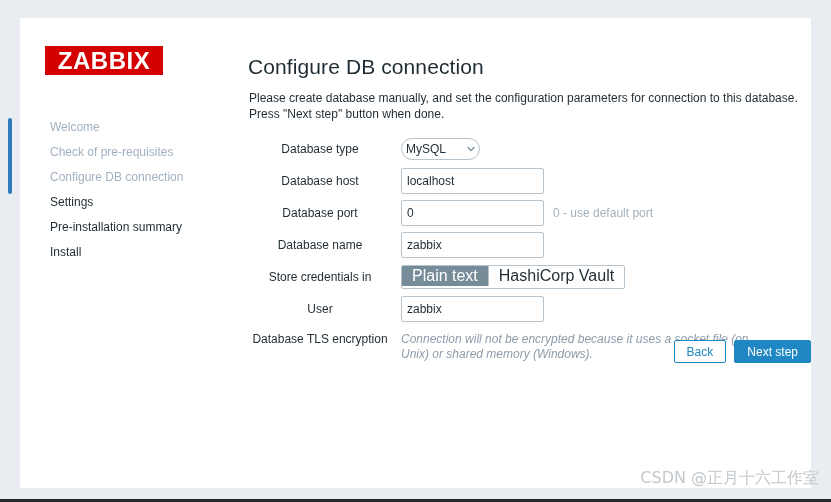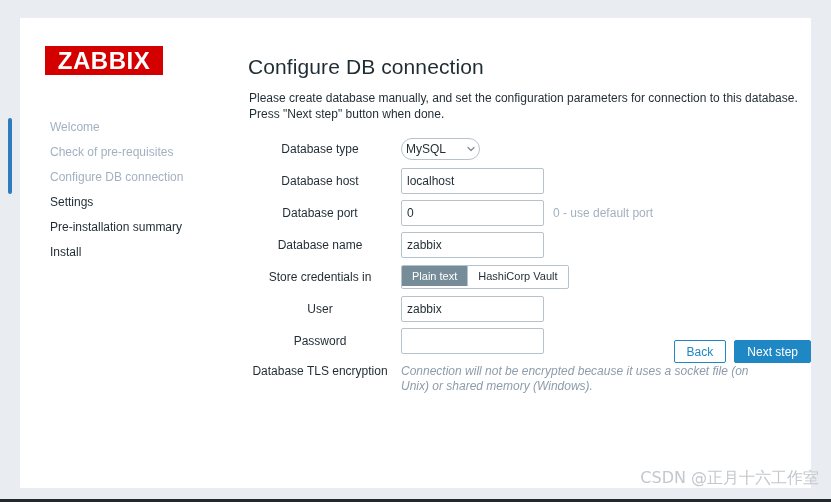--- a/index.html
+++ b/index.html
@@ -200,21 +200,21 @@
     display: flex;
     border: 1px solid #b6c3cc;
     border-radius: 2px;
     overflow: hidden;
     height: 22px;
   }
   .segment {
     height: 20px;
     line-height: 20px;
     padding: 0 10px;
-    font-size: 11px;
+    font-size: 16px;
     color: #1f2c33;
     background: #ffffff;
     box-sizing: border-box;
     white-space: nowrap;
     cursor: pointer;
   }
   .segment + .segment { border-left: 1px solid #b6c3cc; }
   .segment.selected {
     background: #768d99;
     color: #ffffff;
@@ -362,26 +362,20 @@
         </div>
       </div>
 
       <div class="form-row">
         <div class="form-label">User</div>
         <div class="form-control">
           <input class="text-field wide" type="text" value="zabbix" style="">
         </div>
       </div>
 
-      <div class="form-row">
-        <div class="form-label">Password</div>
-        <div class="form-control">
-          <input class="text-field wide" type="password" value="" style="">
-        </div>
-      </div>
 
       <div class="form-row tls">
         <div class="form-label">Database TLS encryption</div>
         <div class="form-control">
           <div class="tls-note">Connection will not be encrypted because it uses a socket file (on Unix) or shared memory (Windows).</div>
         </div>
       </div>
 
     </div>
 

